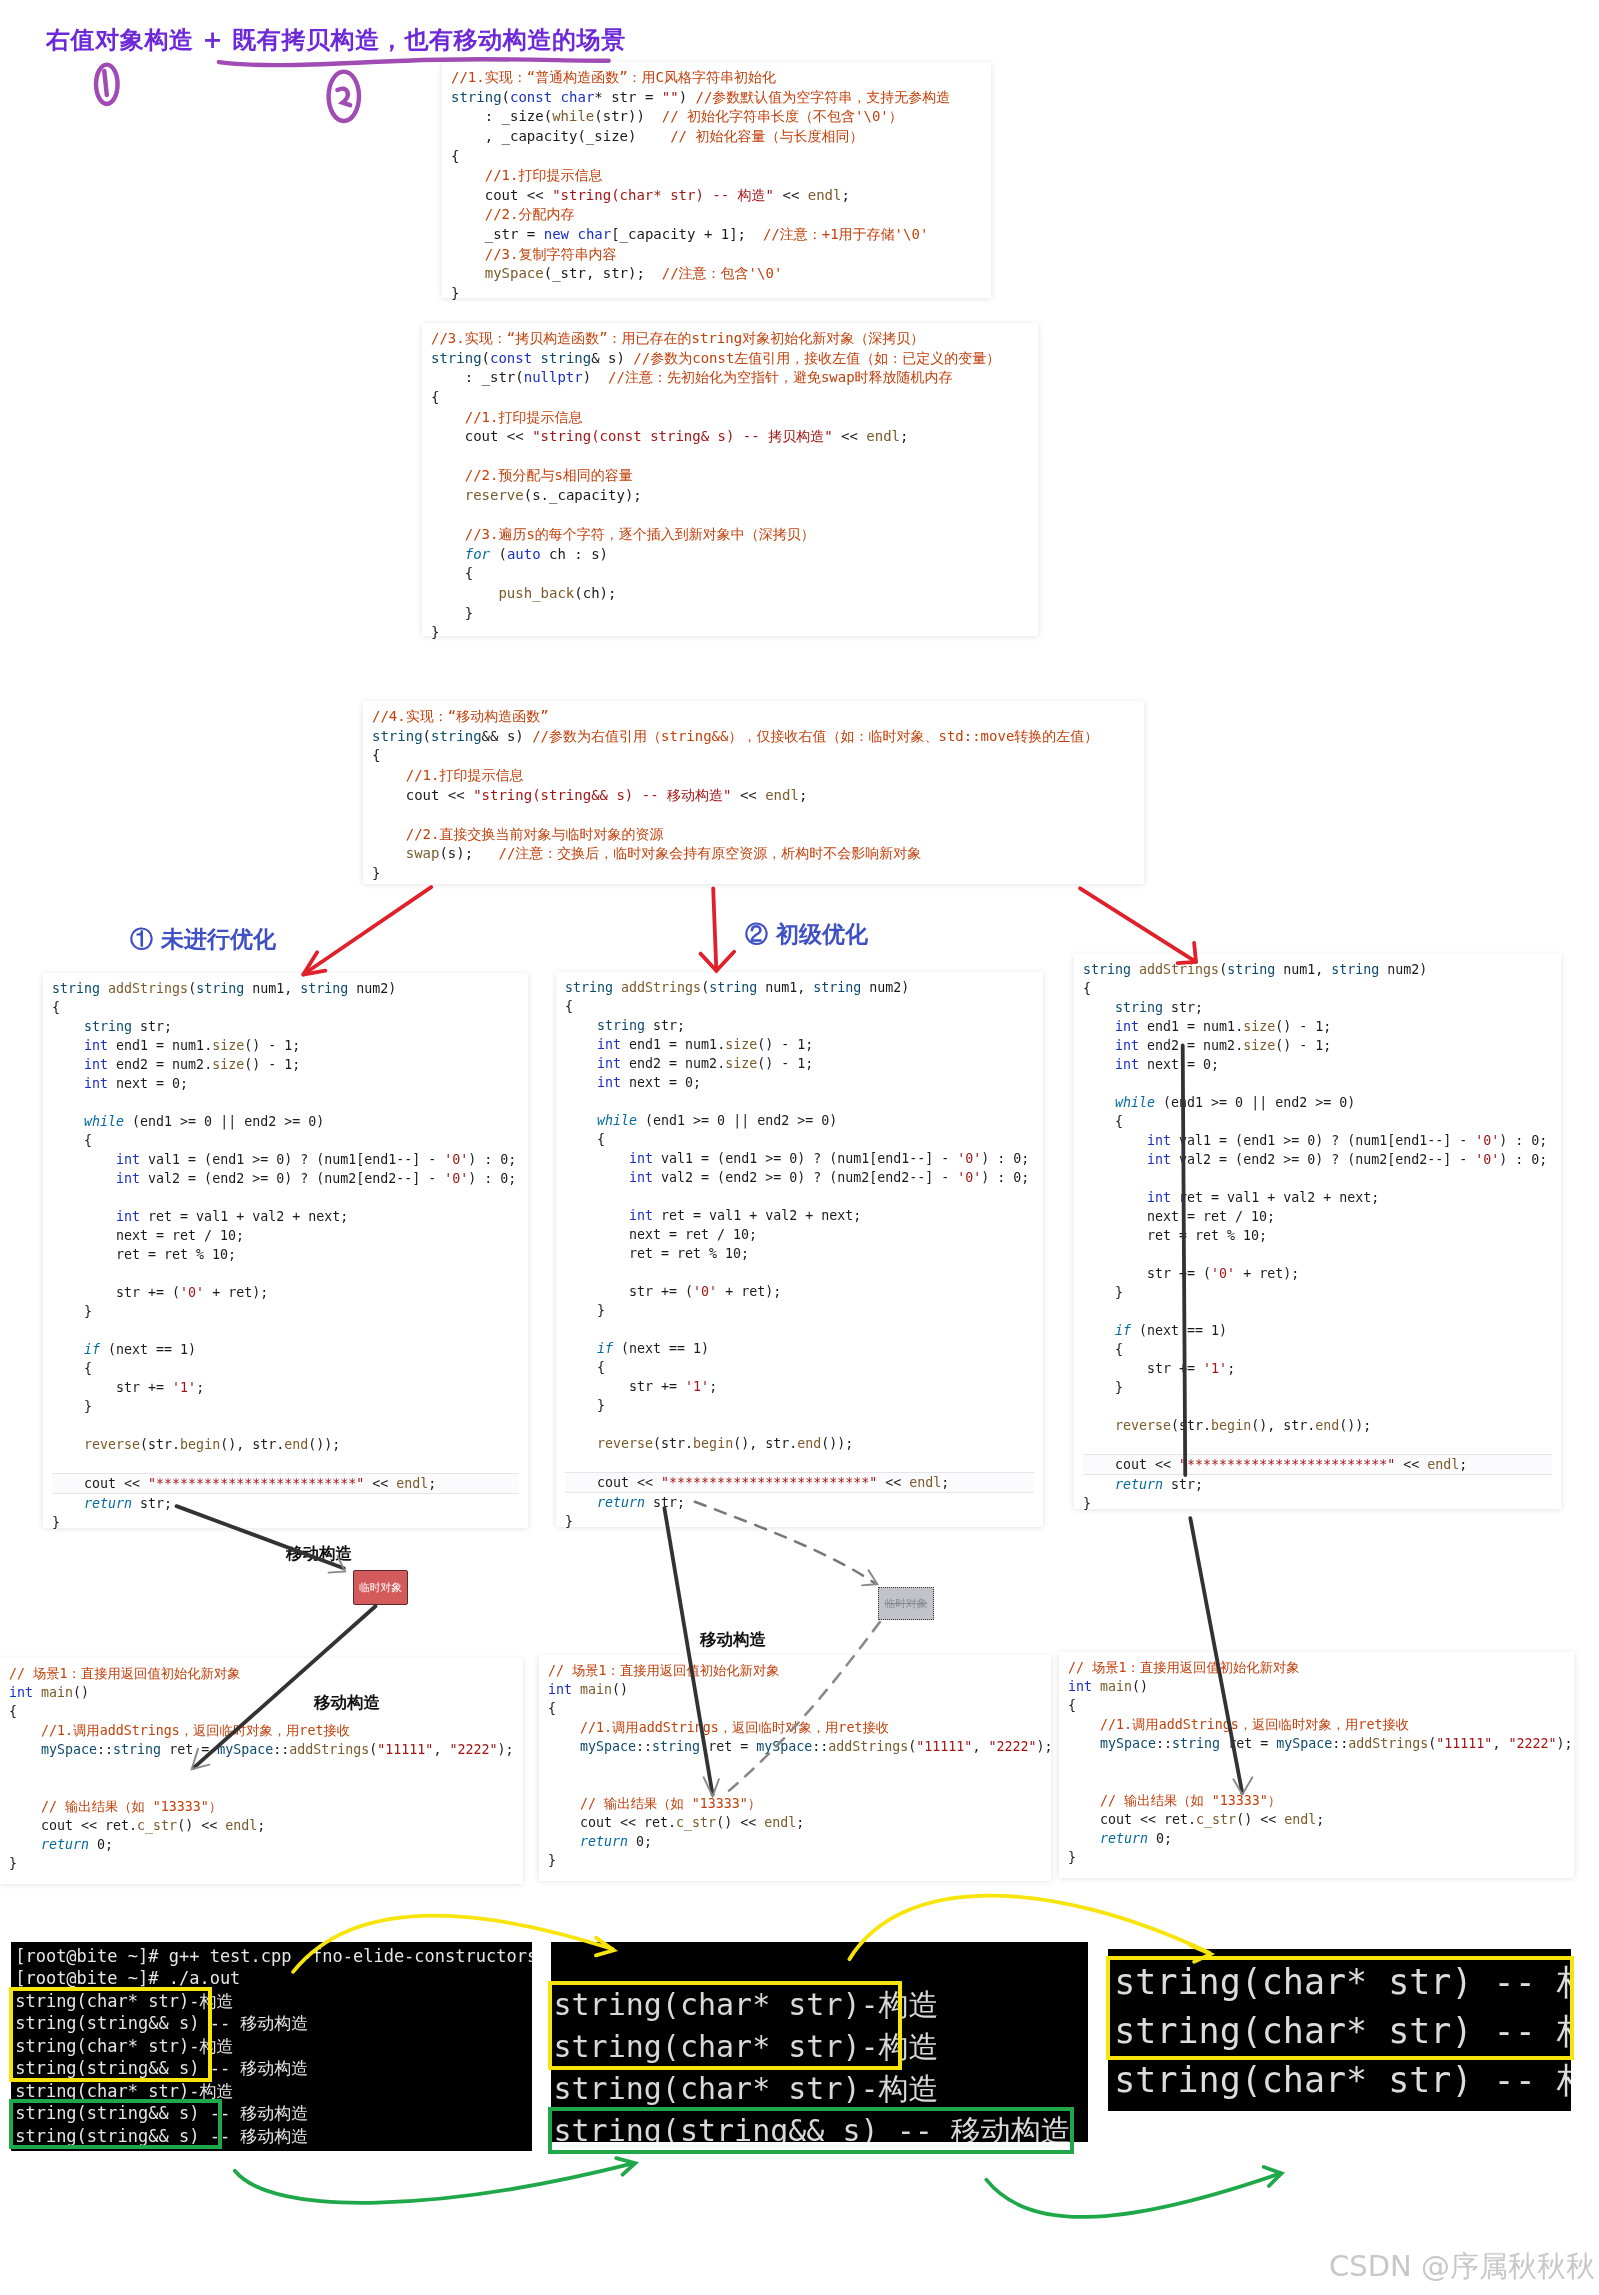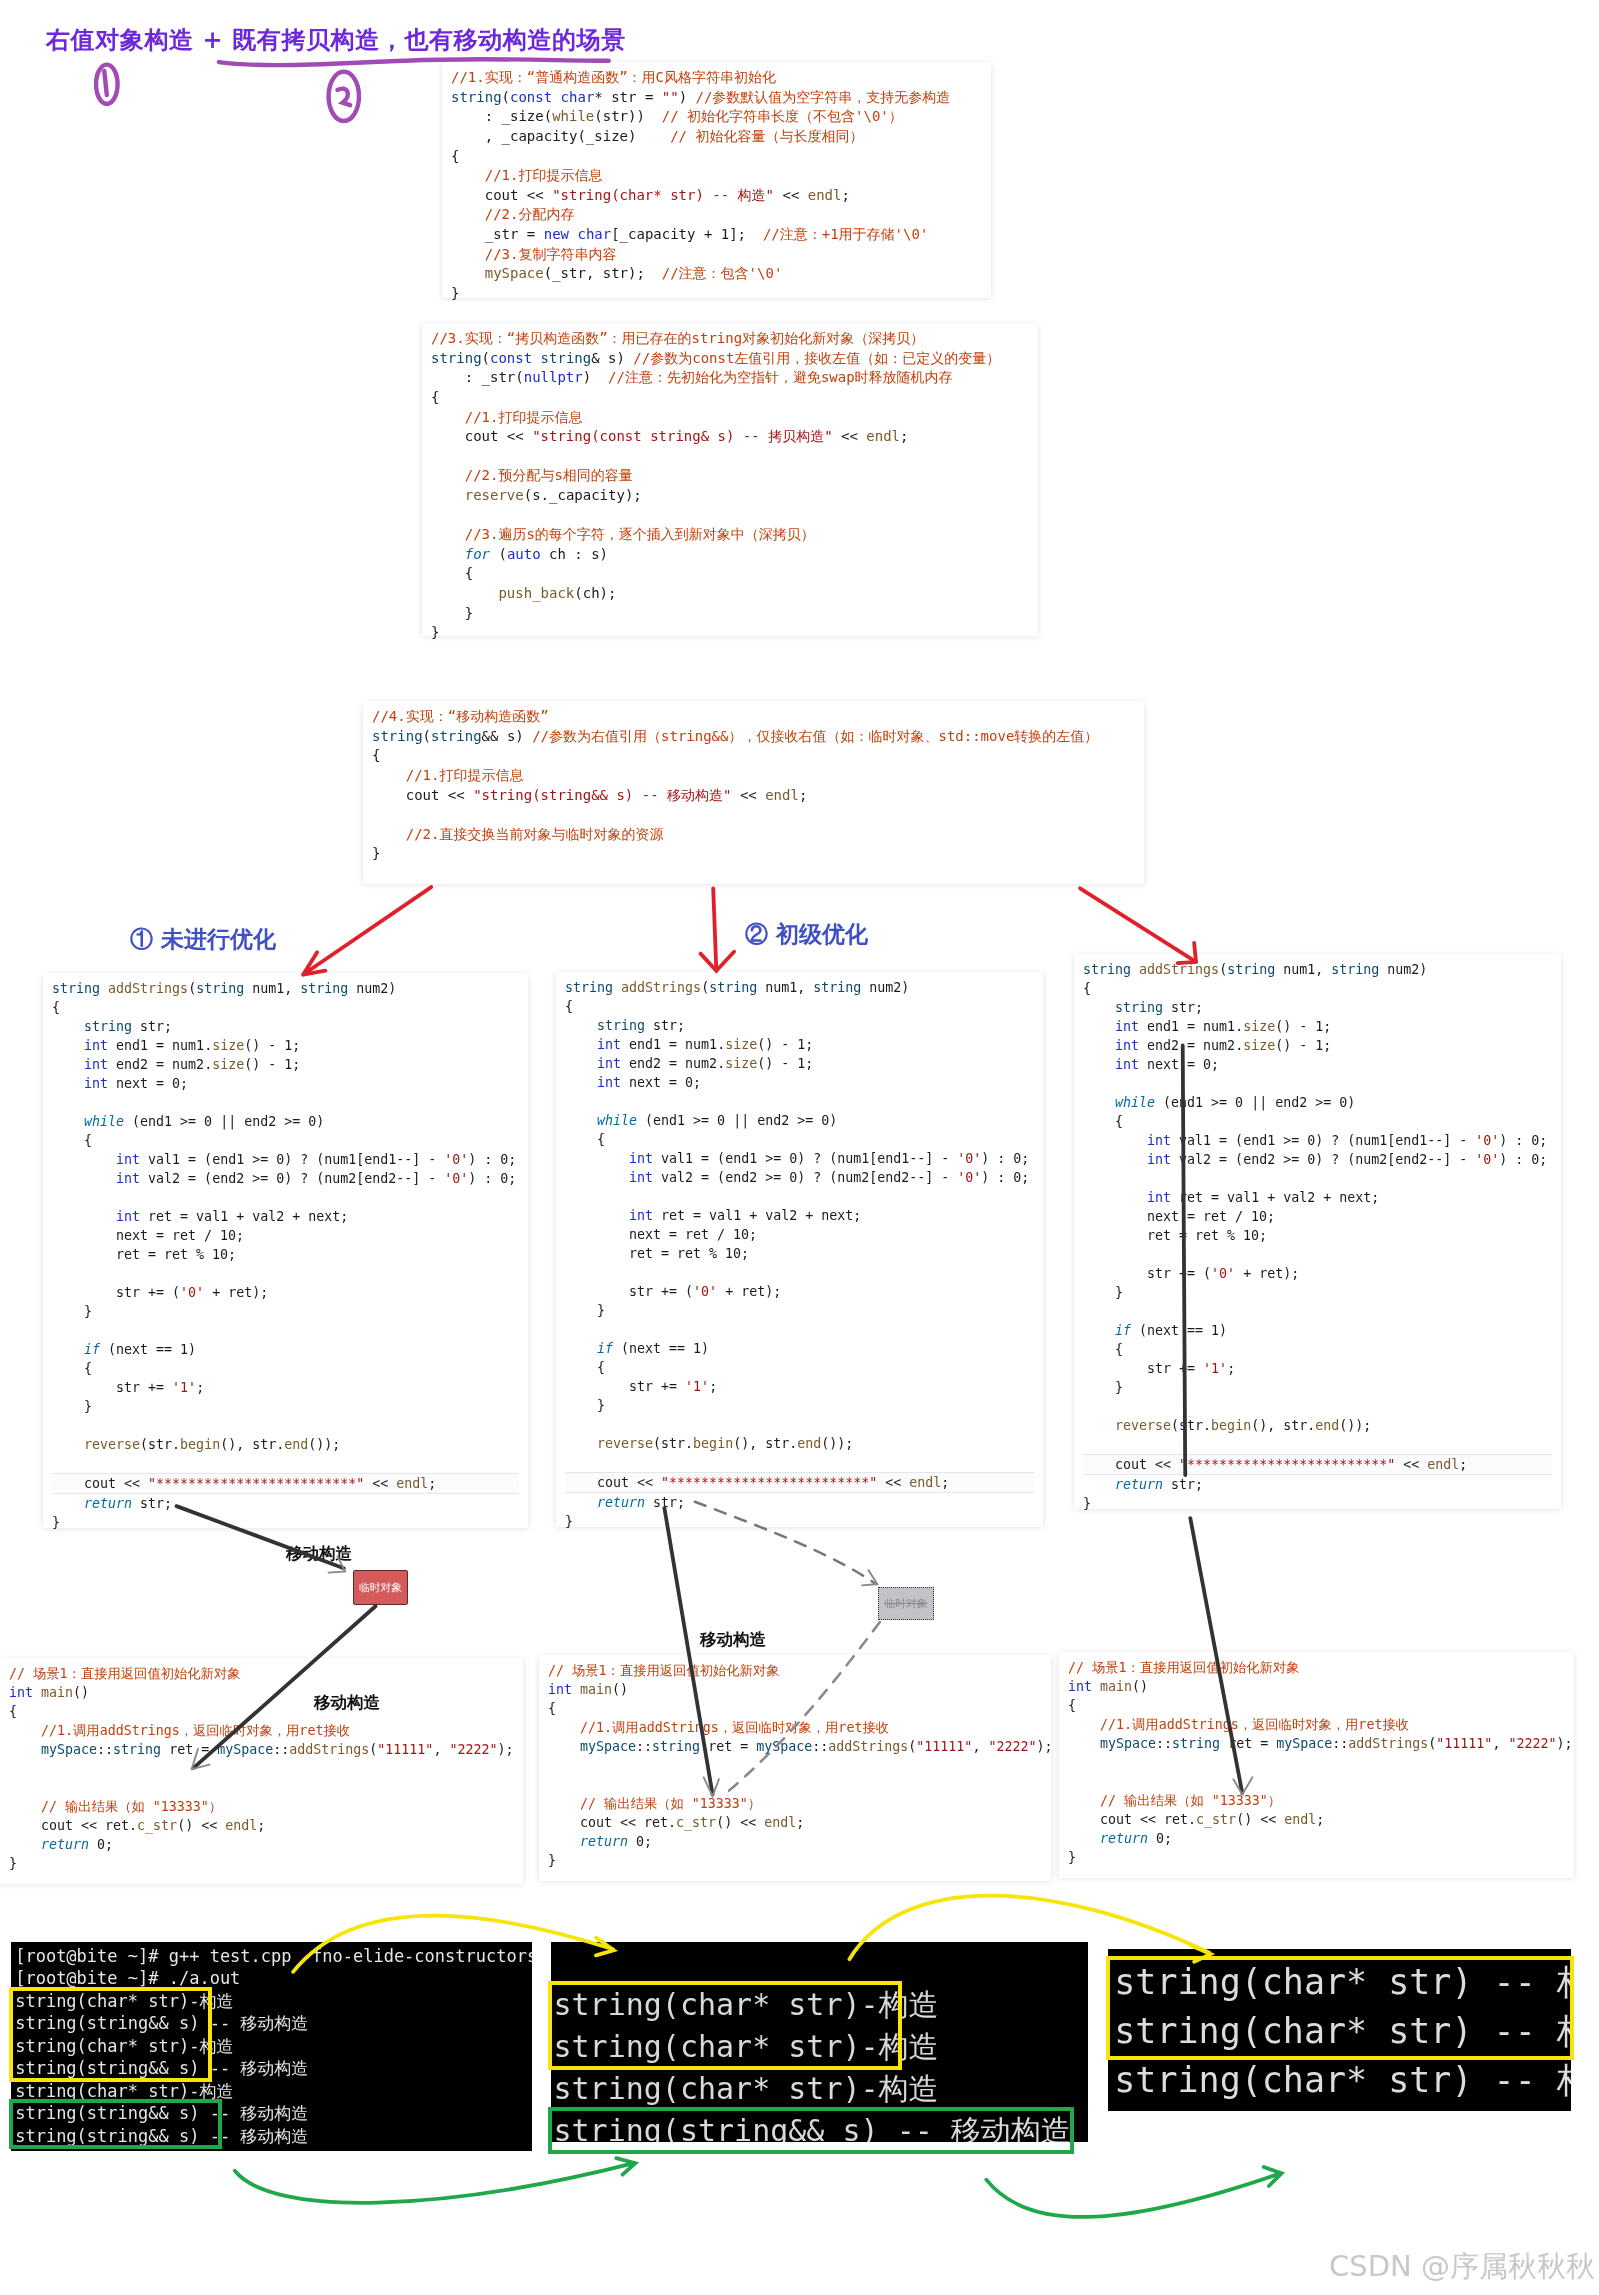--- a/index.html
+++ b/index.html
@@ -72,20 +72,21 @@
   </div>
 
 <div class="code-card" id="move-card" style="left:363px; top:701px; width:781px; height:183px;">
     <div class="code-line big"><span class="c-com">//4.实现：“移动构造函数”</span></div>
     <div class="code-line big"><span class="c-type">string</span>(<span class="c-type">string</span>&amp;&amp; s) <span class="c-com">//参数为右值引用（string&amp;&amp;），仅接收右值（如：临时对象、std::move转换的左值）</span></div>
     <div class="code-line big">{</div>
     <div class="code-line big">    <span class="c-com">//1.打印提示信息</span></div>
     <div class="code-line big">    cout &lt;&lt; <span class="c-str">"string(string&amp;&amp; s) -- 移动构造"</span> &lt;&lt; <span class="c-fn">endl</span>;</div>
     <div class="code-line big">&nbsp;</div>
     <div class="code-line big">    <span class="c-com">//2.直接交换当前对象与临时对象的资源</span></div>
+    <div class="code-line big">    <span class="c-fn">swap</span>(s);   <span class="c-com">//注意：交换后，临时对象会持有原空资源，析构时不会影响新对象</span></div>
     <div class="code-line big">}</div>
   </div>
 
 <div class="section-label" style="left:130px; top:924px;">① 未进行优化</div>
 <div class="section-label" style="left:745px; top:919px;">② 初级优化</div>
 <div class="section-label" style="left:1193px; top:957px;text-decoration:underline;">③ 终极优化</div>
 
 <div class="code-card addstr" style="left:43px; top:973px; width:485px; height:555px;">
     <div class="code-line"><span class="c-type">string</span> <span class="c-fn">addStrings</span>(<span class="c-type">string</span> num1, <span class="c-type">string</span> num2)</div>
     <div class="code-line">{</div>

